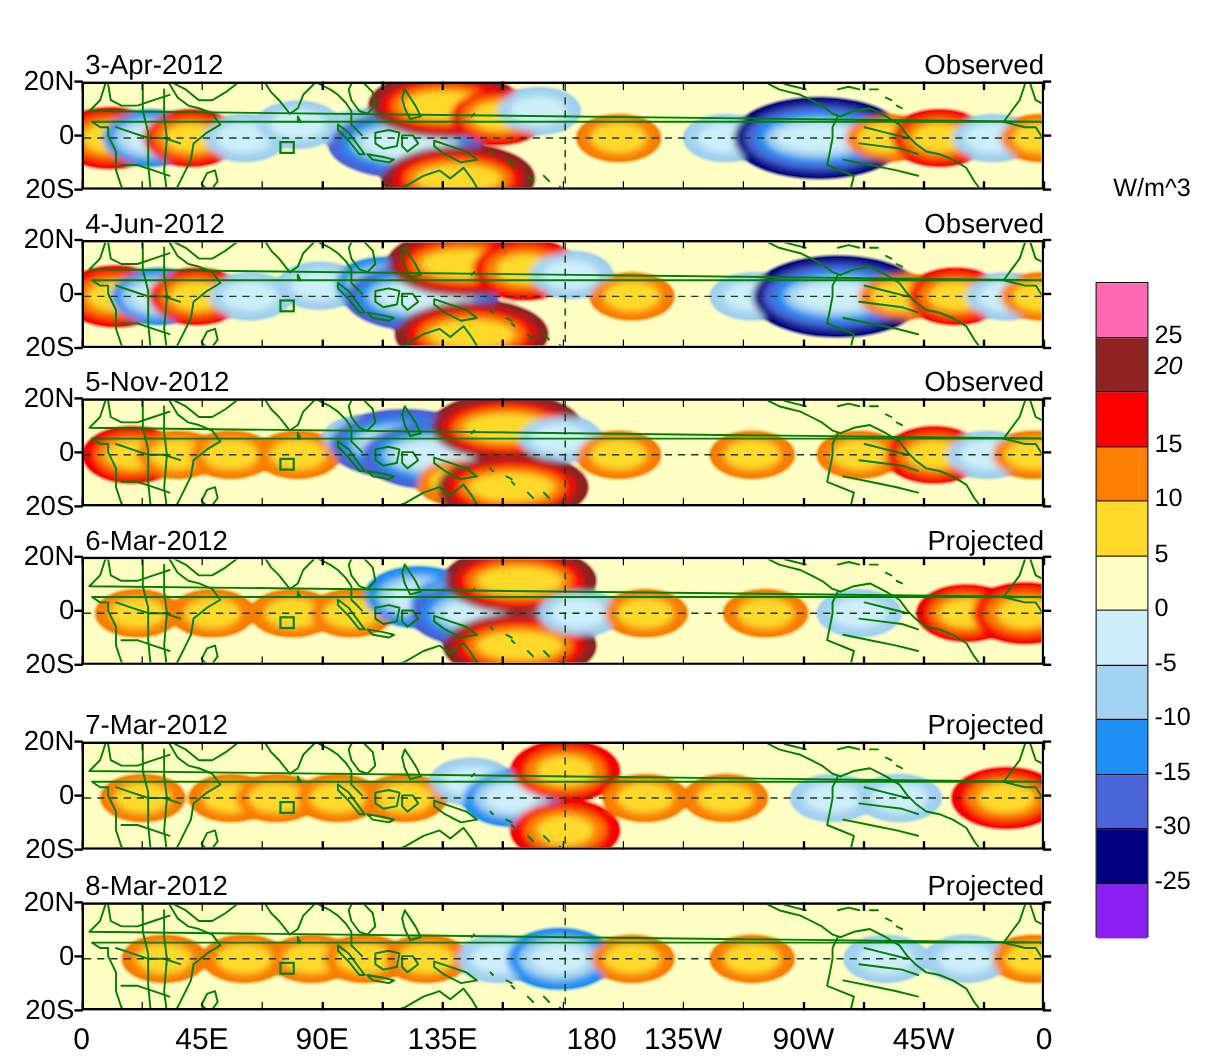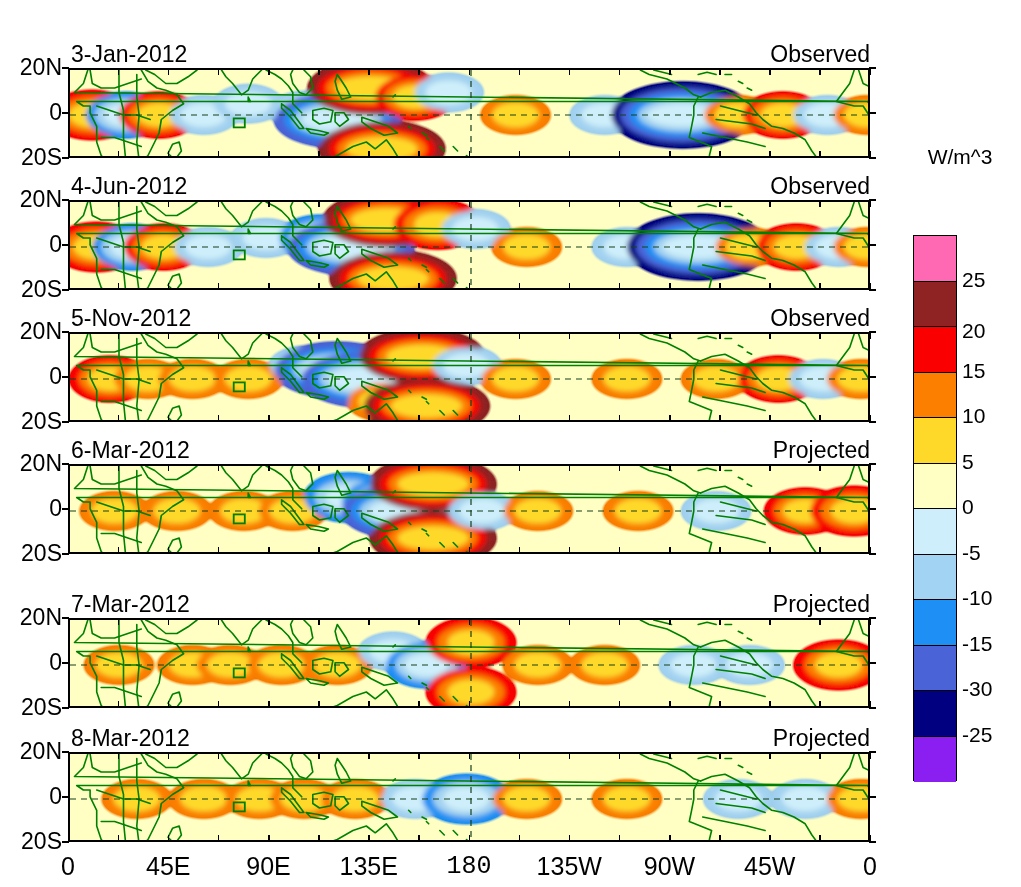--- a/index.html
+++ b/index.html
@@ -919,21 +919,21 @@
       <div class="ylab" style="top: 738px;">20N</div>
       <div class="ylab" style="top: 783px;">0</div>
       <div class="ylab" style="top: 828px;">20S</div>
     </div>
 
   <div id="xlabels-host">
       <div class="xticklab" style="left: 23px;">0</div>
       <div class="xticklab" style="left: 123.25px;">45E</div>
       <div class="xticklab" style="left: 223.5px;">90E</div>
       <div class="xticklab" style="left: 323.75px;">135E</div>
-      <div class="xticklab" style="left: 424px; font-family: Liberation Mono, monospace;">180</div>
+      <div class="xticklab" style="left: 448px;">180</div>
       <div class="xticklab" style="left: 524.25px;">135W</div>
       <div class="xticklab" style="left: 624.5px;">90W</div>
       <div class="xticklab" style="left: 724.75px;">45W</div>
       <div class="xticklab" style="left: 825px;">0</div>
     </div>
 
   <div class="cbunit">W/m^3</div>
 
   <div class="cb" id="colorbar">
       <div class="cbband" style="top: 0px; height: 45.5px; background: rgb(255, 105, 180);"></div>
@@ -945,33 +945,33 @@
       <div class="cbband" style="top: 273px; height: 45.5px; background: rgb(205, 238, 250);"></div>
       <div class="cbband" style="top: 318.5px; height: 45.5px; background: rgb(163, 211, 242);"></div>
       <div class="cbband" style="top: 364px; height: 45.5px; background: rgb(30, 144, 245);"></div>
       <div class="cbband" style="top: 409.5px; height: 45.5px; background: rgb(74, 100, 216);"></div>
       <div class="cbband" style="top: 455px; height: 45.5px; background: rgb(0, 0, 128);"></div>
       <div class="cbband last" style="top: 500.5px; height: 45.5px; background: rgb(139, 30, 240);"></div>
     </div>
 
   <div id="cblabels-host">
       <div class="cblab" style="top: 267.5px;">25</div>
-      <div class="cblab" style="top: 319px;">20</div>
+      <div class="cblab" style="top: 294px; font-style: italic;">20</div>
       <div class="cblab" style="top: 358.5px;">15</div>
       <div class="cblab" style="top: 404px;">10</div>
       <div class="cblab" style="top: 449.5px;">5</div>
       <div class="cblab" style="top: 495px;">0</div>
       <div class="cblab" style="top: 540.5px;">-5</div>
       <div class="cblab" style="top: 586px;">-10</div>
       <div class="cblab" style="top: 631.5px;">-15</div>
       <div class="cblab" style="top: 677px;">-30</div>
       <div class="cblab" style="top: 722.5px;">-25</div>
     </div>
 
-<div class="datelabel" style="left: 71px; top: 41px; position: absolute;">3-Jan-2012</div>
+<div class="datelabel" style="left: 71px; top: 41px; position: absolute;">3-Apr-2012</div>
     <div class="statuslabel" style="right: 151px; top: 41px; position: absolute;">Observed</div>
     <div class="datelabel" style="left: 71px; top: 173px; position: absolute;">4-Jun-2012</div>
     <div class="statuslabel" style="right: 151px; top: 173px; position: absolute;">Observed</div>
     <div class="datelabel" style="left: 71px; top: 305px; position: absolute;">5-Nov-2012</div>
     <div class="statuslabel" style="right: 151px; top: 305px; position: absolute;">Observed</div>
     <div class="datelabel" style="left: 71px; top: 437px; position: absolute;">6-Mar-2012</div>
     <div class="statuslabel" style="right: 151px; top: 437px; position: absolute;">Projected</div>
     <div class="datelabel" style="left: 71px; top: 591px; position: absolute;">7-Mar-2012</div>
     <div class="statuslabel" style="right: 151px; top: 591px; position: absolute;">Projected</div>
     <div class="datelabel" style="left: 71px; top: 725px; position: absolute;">8-Mar-2012</div>

